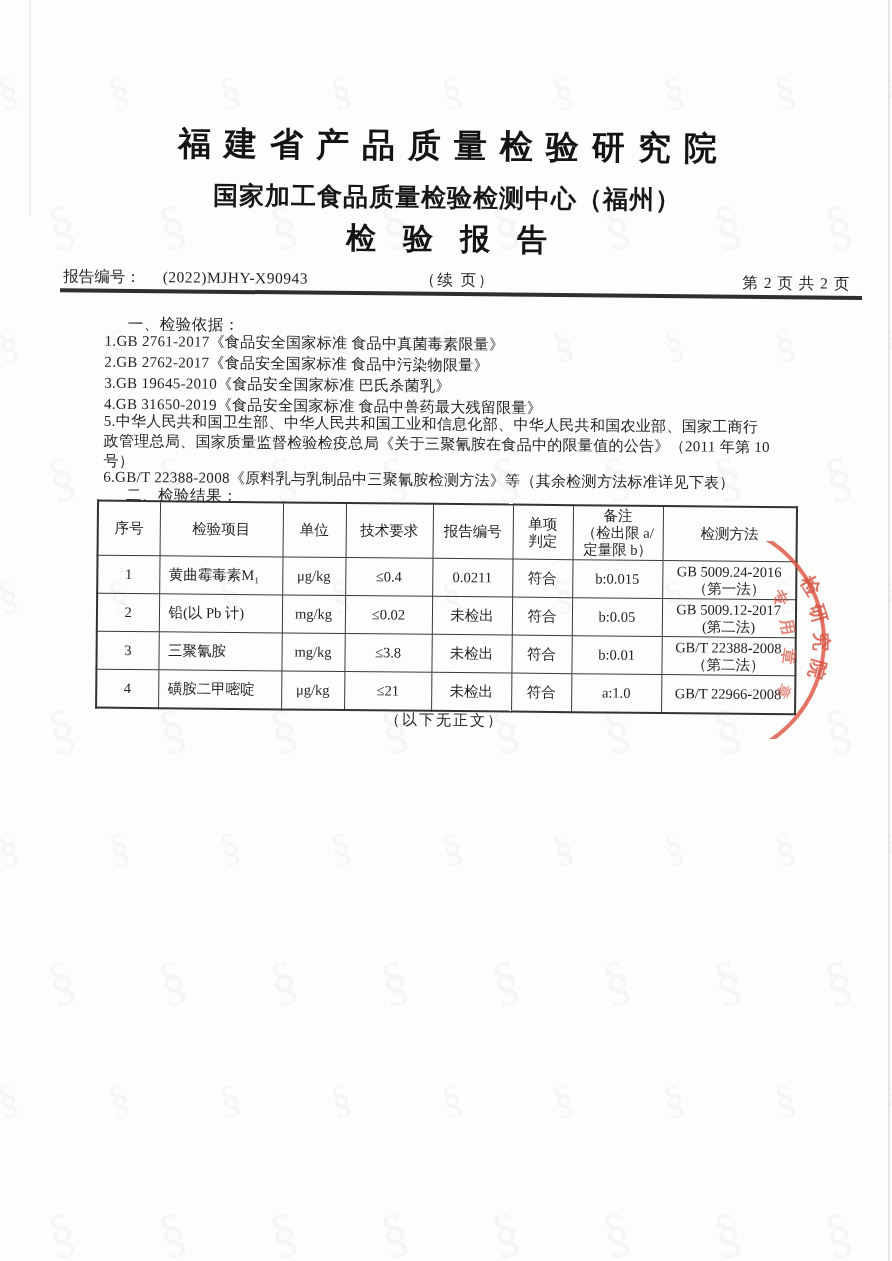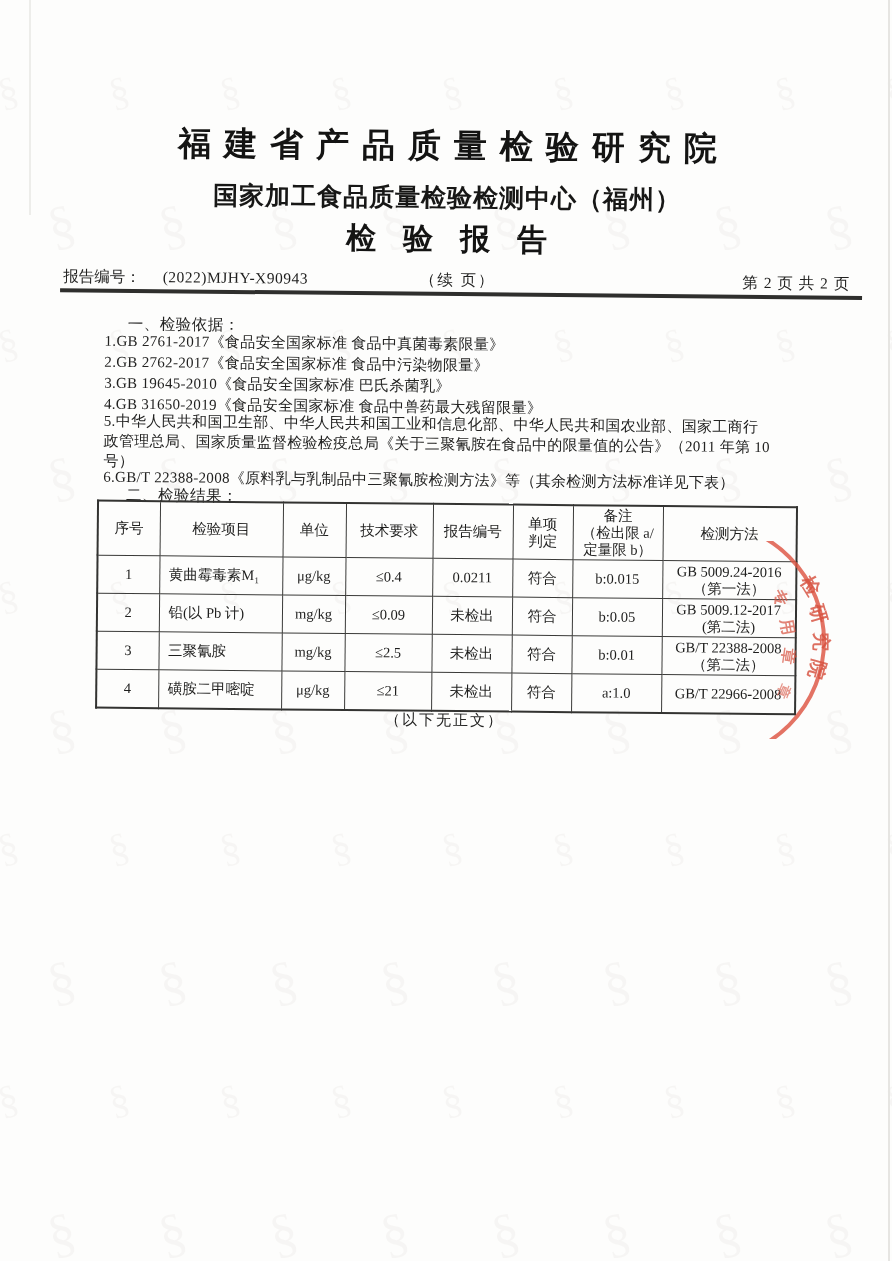--- a/index.html
+++ b/index.html
@@ -216,32 +216,32 @@
         <td>0.0211</td>
         <td>符合</td>
         <td>b:0.015</td>
         <td>GB 5009.24-2016
 （第一法）</td>
       </tr>
       <tr>
         <td>2</td>
         <td class="left">铅(以 Pb 计)</td>
         <td>mg/kg</td>
-        <td>≤0.09</td>
+        <td>≤0.02</td>
         <td>未检出</td>
         <td>符合</td>
         <td>b:0.05</td>
         <td>GB 5009.12-2017
 (第二法)</td>
       </tr>
       <tr>
         <td>3</td>
         <td class="left">三聚氰胺</td>
         <td>mg/kg</td>
-        <td>≤2.5</td>
+        <td>≤3.8</td>
         <td>未检出</td>
         <td>符合</td>
         <td>b:0.01</td>
         <td>GB/T 22388-2008
 （第二法）</td>
       </tr>
       <tr>
         <td>4</td>
         <td class="left">磺胺二甲嘧啶</td>
         <td>μg/kg</td>

